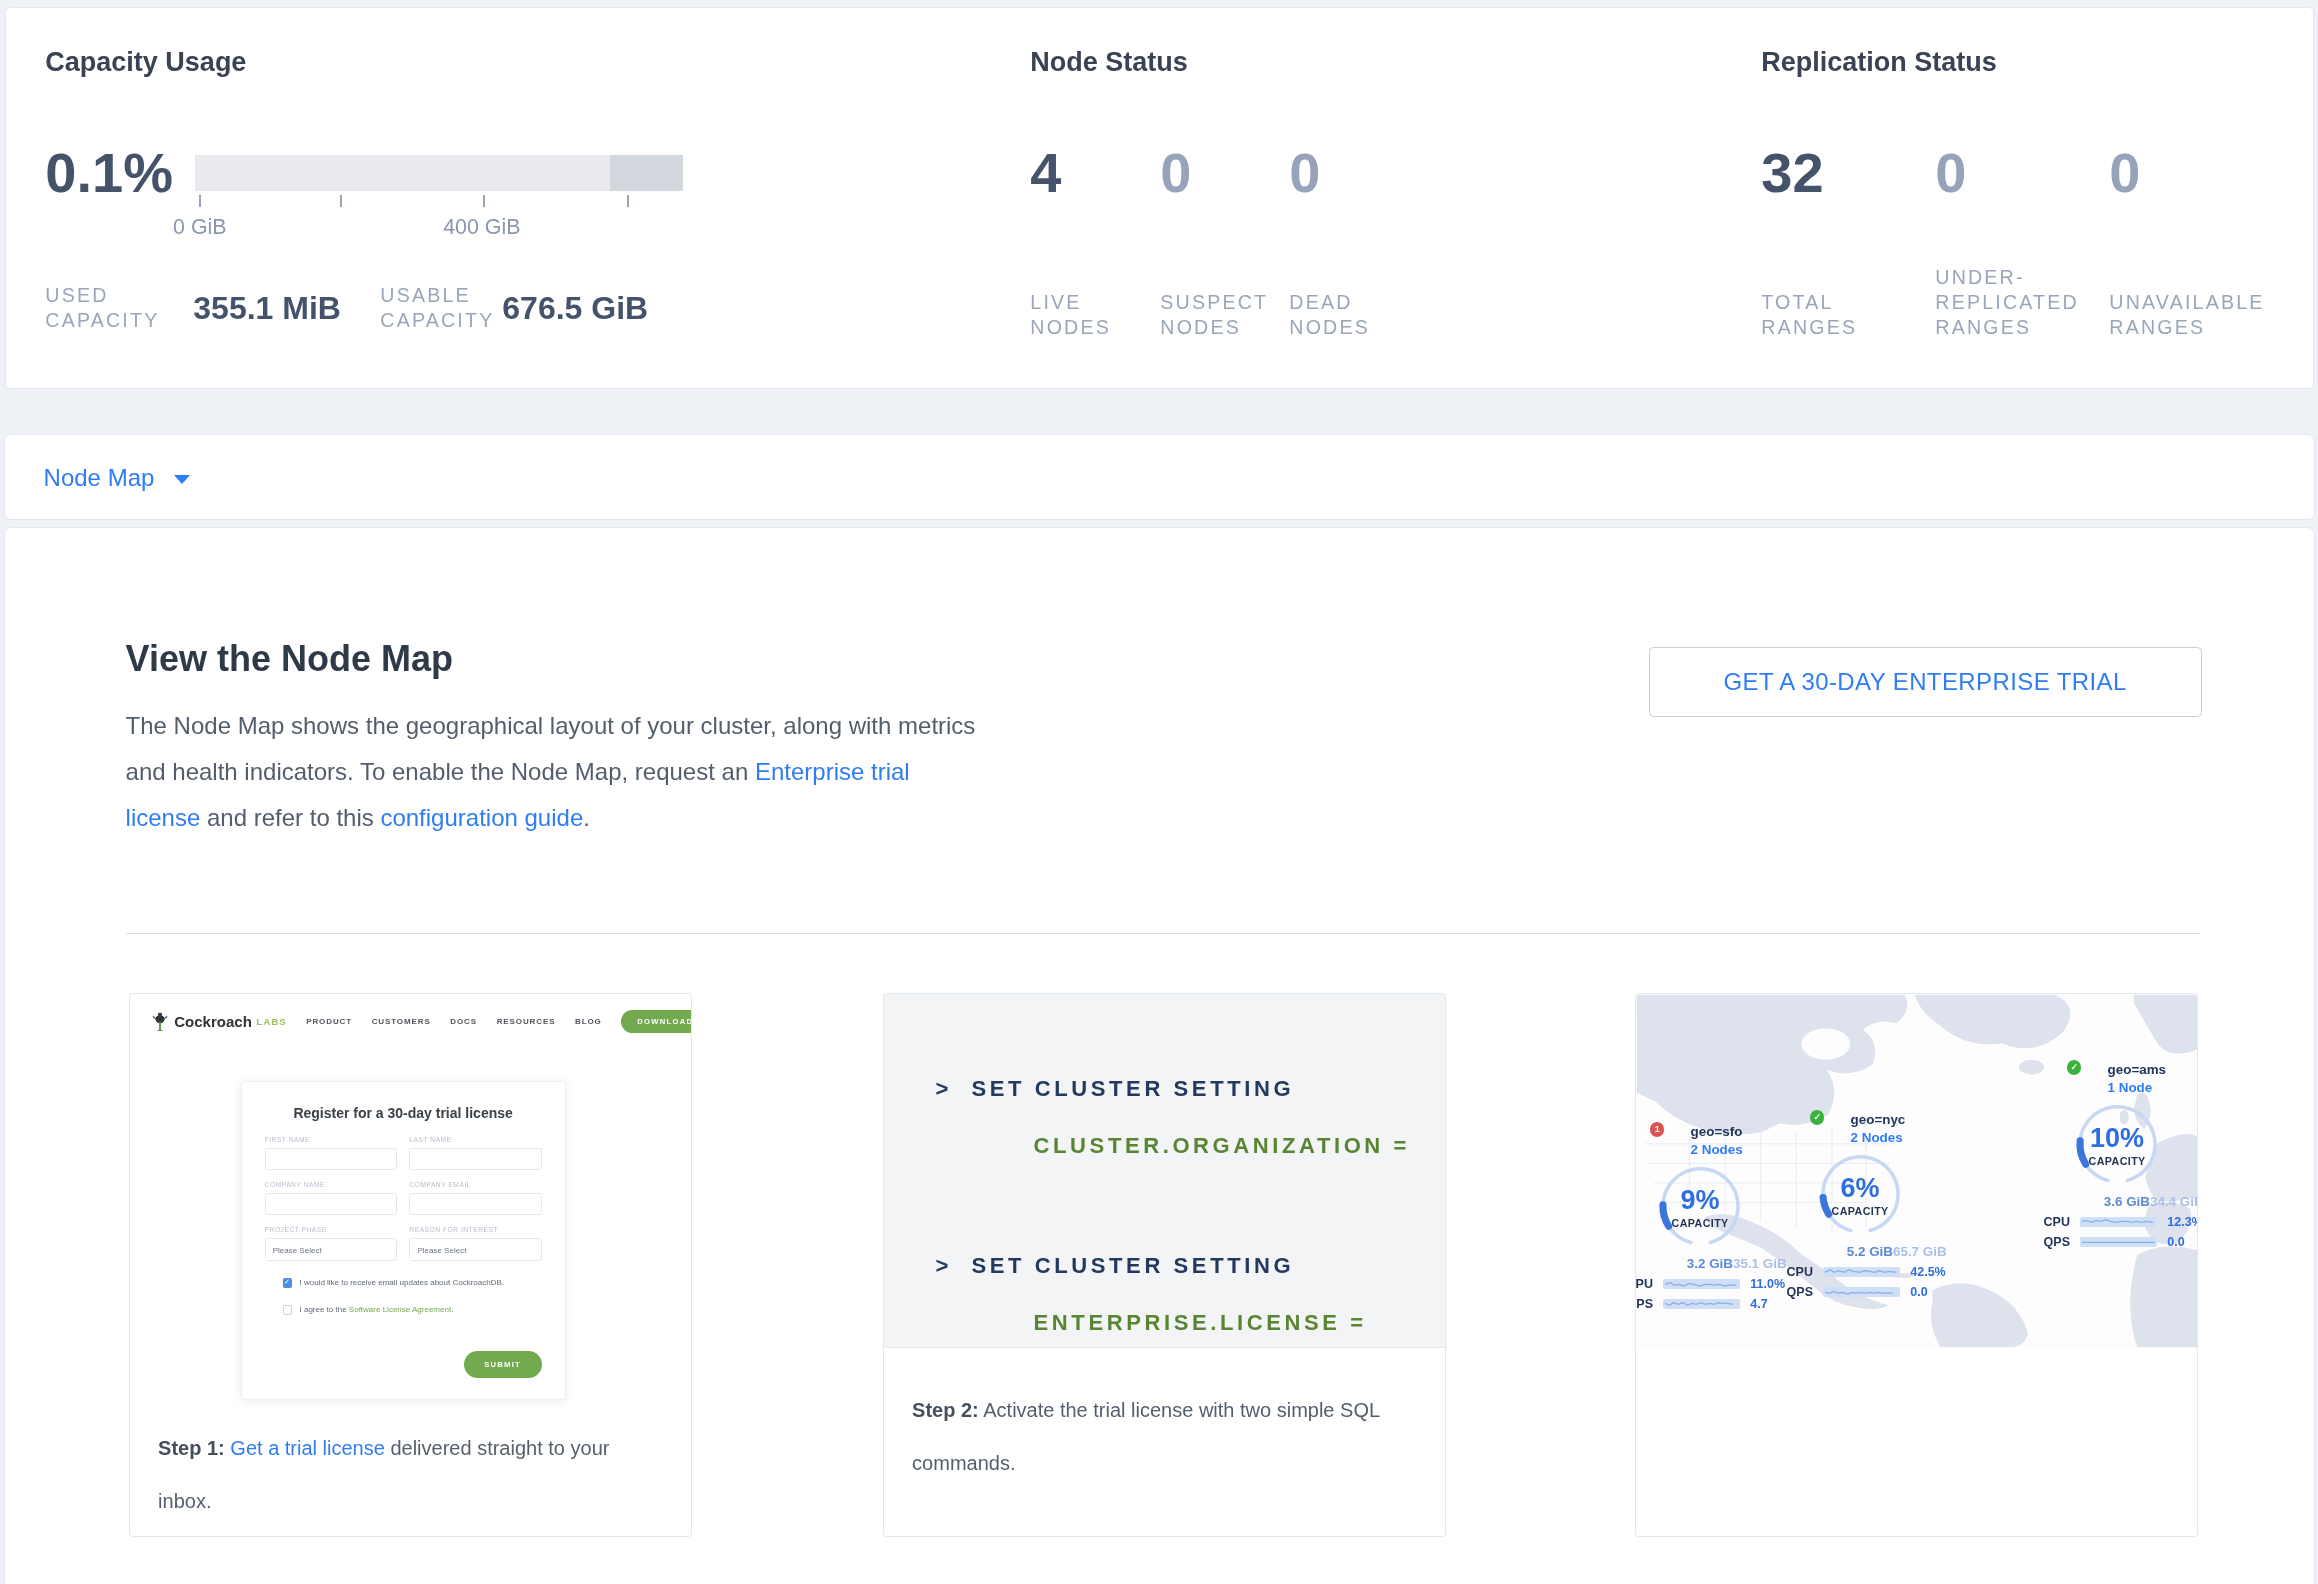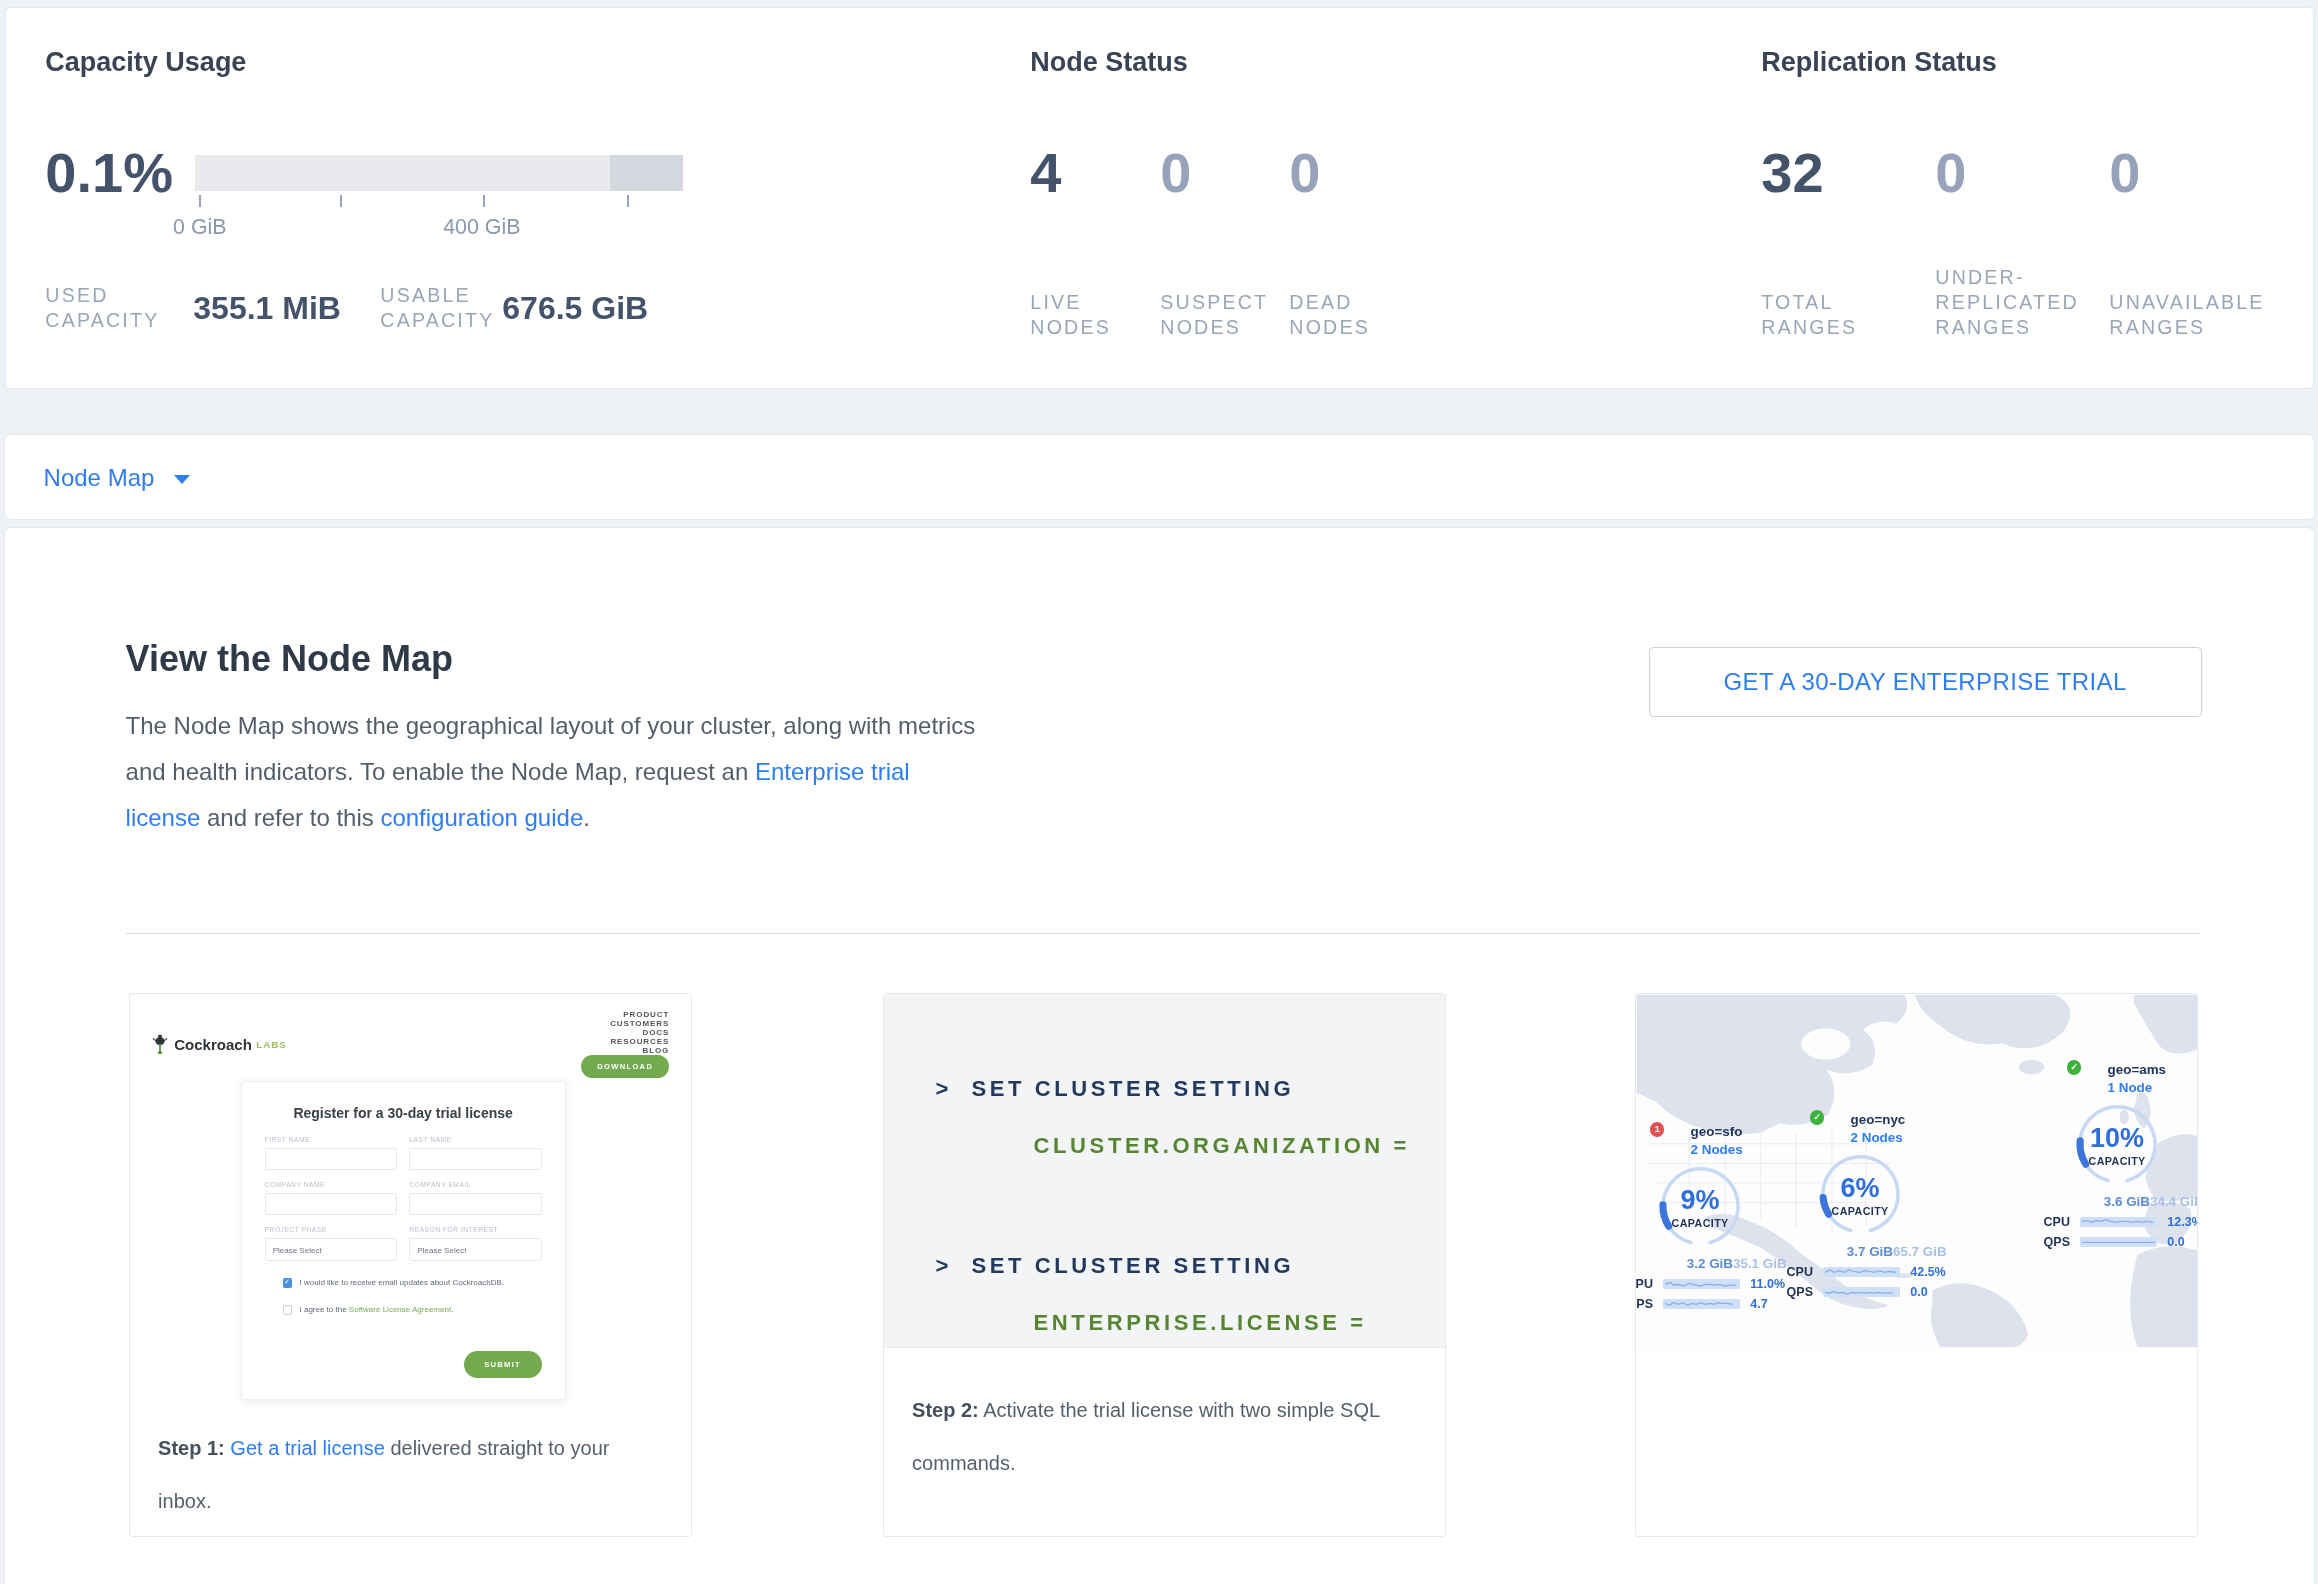--- a/index.html
+++ b/index.html
@@ -41,21 +41,21 @@
   .card-cap { padding:36px 28.5px 0; font-size:20px; line-height:53px; color:#555f6c; }
   .card-cap b { color:#454f5c; }
   .card-cap a { color:#2e7cf6; text-decoration:none; cursor:pointer; }
 
   
   #mini { position:relative; height:392px; }
   #mini-head { display:flex; align-items:center; padding:16px 21.4px 0; }
   #mini-logo { display:flex; align-items:center; }
   #mini-logo .nm { font-size:15px; font-weight:bold; color:#2f3439; margin-left:5.3px; }
   #mini-logo .sfx { font-size:9.8px; font-weight:bold; color:#9dc162; margin-left:4.5px; letter-spacing:0.9px; }
-  #mini-nav { margin-left:auto; display:flex; align-items:flex-end;flex-direction:column; }
+  #mini-nav { margin-left:auto; display:flex; align-items:center; }
   #mini-nav .nv { font-size:8px; font-weight:bold; color:#52575e; letter-spacing:0.9px; margin-left:19.6px; }
   .pill { background:#73a94f; color:#fff; border-radius:11.6px; font-size:7.6px; font-weight:bold; letter-spacing:1.3px; padding:7.1px 16px; margin-left:19.6px; border:none; }
   #mini-form { position:absolute; left:111px; top:87px; width:325px; height:319px; background:#fff; border:0.9px solid #edeff3; border-radius:3.6px; box-shadow:0 1.8px 9px rgba(60,70,90,.10); }
   #mini-form .ftitle { margin-top:23px; text-align:center; font-size:14px; font-weight:600; color:#3b4148; }
   .fgrid { display:grid; grid-template-columns:1fr 1fr; column-gap:12.5px; padding:3.6px 23px 0; }
   .flab { margin-top:11.6px; font-size:6.7px; letter-spacing:0.5px; color:#b6bdc9; }
   .finput { margin-top:4.5px; height:22px; border:0.9px solid #e4e7ec; border-radius:2.7px; background:#fff; }
   .fselect { margin-top:4.5px; height:23px; border:0.9px solid #e4e7ec; border-radius:2.7px; background:#fff; font-size:8px; color:#6d7683; line-height:23px; padding-left:7.1px; }
   .cbrow { display:flex; align-items:flex-start; margin:16px 41px 0; }
   .cbox { width:9.8px; height:9.8px; border-radius:1.8px; flex:0 0 9.8px; margin-top:0.9px; position:relative; }
@@ -351,21 +351,21 @@
         </div>
         <div class="nw-gauge">
           <svg width="93" height="86" viewBox="0 0 104 96">
             <path d="M41.1 86.6 A42 42 0 1 1 62.9 86.6" fill="none" stroke="#c7d8f3" stroke-width="4" stroke-linecap="round"></path>
             <path d="M16.4 68.3 A42 42 0 0 1 10.2 49.7" fill="none" stroke="#3b76dc" stroke-width="8" stroke-linecap="round"></path>
           </svg>
           <div class="nw-pct">6%</div>
           <div class="nw-cap">CAPACITY</div>
         </div>
         <div class="nw-range">
-            <span class="min">3.7 GiB</span>
+            <span class="min">5.2 GiB</span>
             <span class="max">65.7 GiB</span>
           </div>
         <div class="nw-metric">
             <span class="ml">CPU</span>
             <span class="spark">
               <svg width="77" height="9.8" viewBox="0 0 86 11">
                 <path d="M2 6 l6 -3 4 3 6 -2 5 2 6 -3 5 2 7 1 6 -2 5 1 6 1 5 -2 6 2 5 -1 8 1" stroke="#8aace9" stroke-width="1.4" fill="none"></path>
               </svg>
             </span>
             <span class="mv">42.5%</span>

